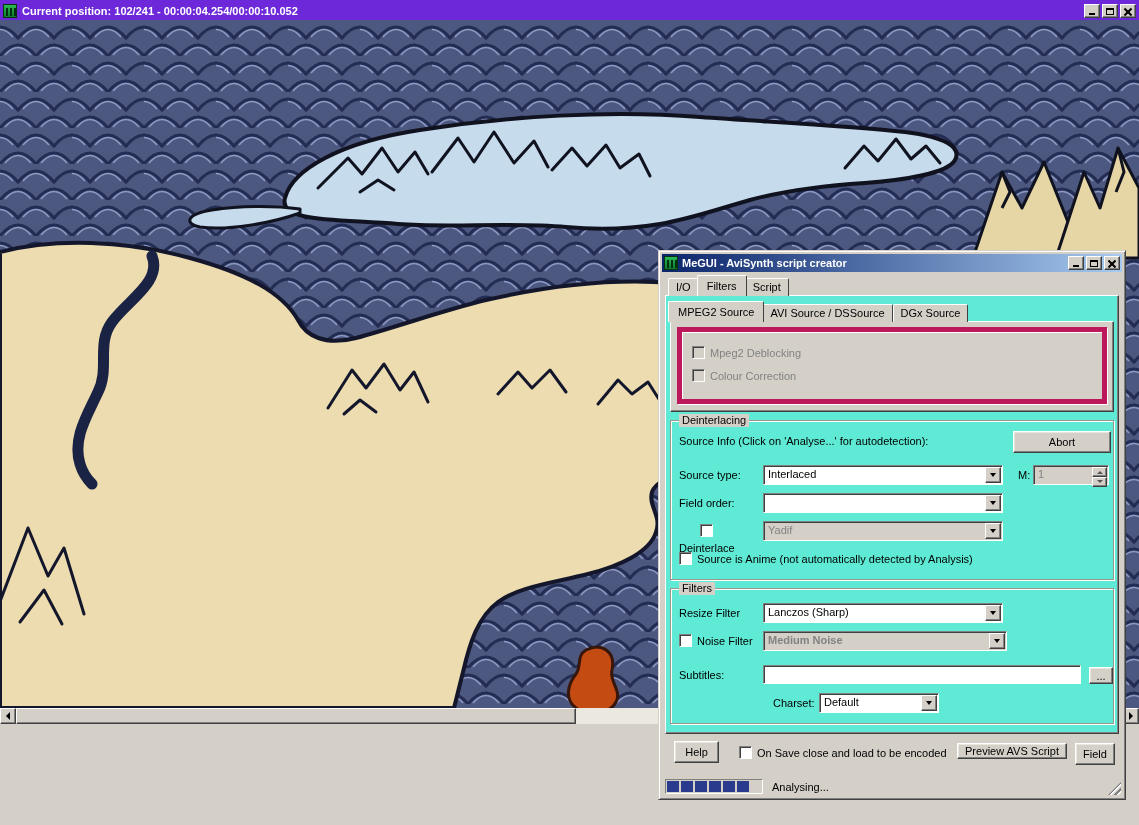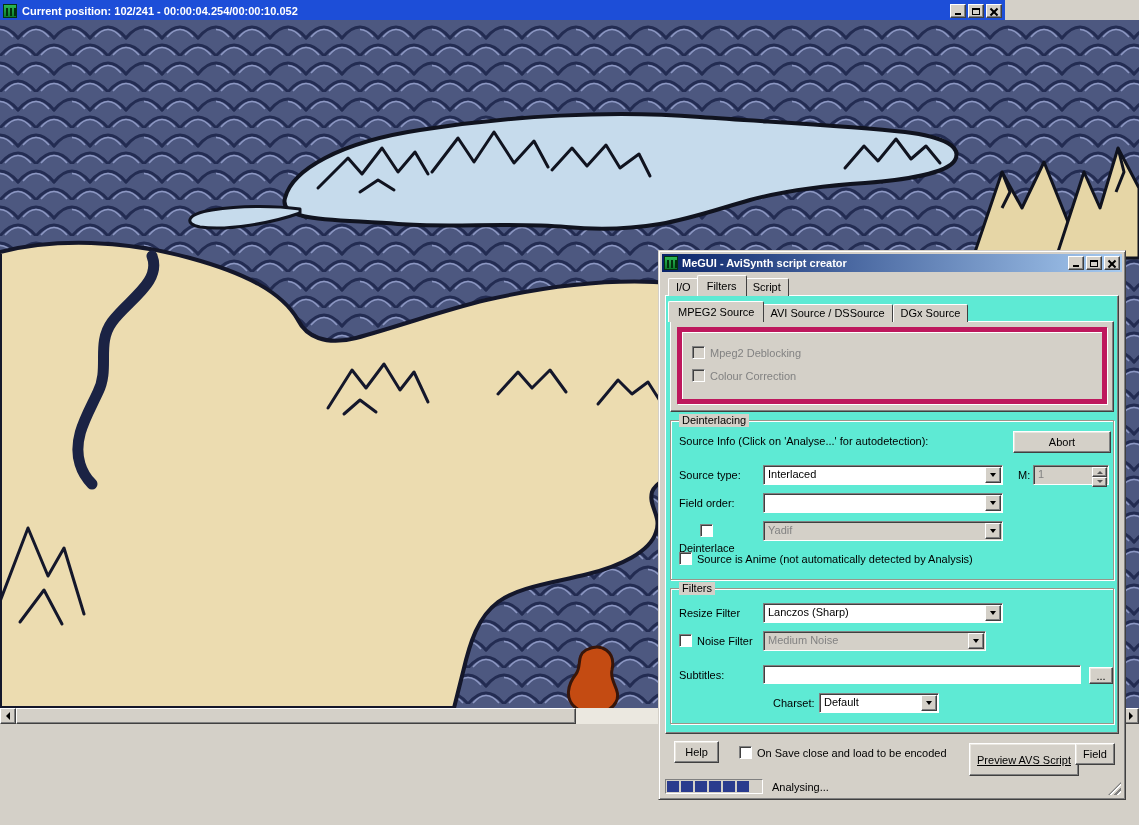--- a/index.html
+++ b/index.html
@@ -9,22 +9,22 @@
     background:#d4d0c8; font-family:"Liberation Sans","DejaVu Sans",sans-serif;
     font-size:11px; color:#000;
   }
   .btn { background:#d4d0c8; border:1px solid; border-color:#fff #404040 #404040 #fff;
          box-shadow: inset -1px -1px 0 #808080, inset 1px 1px 0 #e9e6df;
          font-family:inherit; font-size:11px; color:#000; cursor:default; }
   .lbl { position:absolute; white-space:nowrap; line-height:13px; }
   .disabled-text { color:#828282; }
 
   
-  .titlebar-main { position:absolute; top:0; left:0; width:1005px; height:20px;
-    background:#1d4ed8; display:flex; align-items:center; padding:11px 3px; }
+  .titlebar-main { position:absolute; top:0; left:0; width:1139px; height:20px;
+    background:#6d28d9; display:flex; align-items:center; padding:11px 3px; }
   .megui-icon { width:14px; height:14px; flex:0 0 auto;
     background:linear-gradient(#2cb855,#0c7a2d); border:1px solid #titlebar; border:1px solid #titlebar;
     border:1px solid #titlebar; border:1px solid #05330f; position:relative; }
   .megui-icon::before { content:""; position:absolute; left:2px; top:3px; width:2px; height:8px;
     background:#03300e; box-shadow:4px 0 0 #03300e, 8px 0 0 #03300e; }
   .title-text-main { color:#fff; font-weight:bold; margin-left:5px; flex:1; white-space:nowrap; overflow:hidden; }
   .winbtns { display:flex; gap:2px; }
   .winbtn { width:16px; height:14px; display:flex; align-items:flex-end; justify-content:center;
     background:#d4d0c8; border:1px solid; border-color:#fff #404040 #404040 #fff;
     box-shadow: inset -1px -1px 0 #808080; }
@@ -320,21 +320,21 @@
           <div class="combo-text">Lanczos (Sharp)</div>
           <div class="combo-btn">
               <div class="arr-d"></div>
             </div>
         </div>
 
         <div class="cbrow" style="left:8px; top:45px;">
           <div class="cb"></div>
           <span>Noise Filter</span>
         </div>
-        <div class="combo disabled" style="left:92px; top:42px; width:223px;">
+        <div class="combo disabled" style="left:92px; top:42px; width:244px;font-weight:bold;">
           <div class="combo-text disabled-text">Medium Noise</div>
           <div class="combo-btn">
               <div class="arr-d"></div>
             </div>
         </div>
 
         <span class="lbl" style="left:8px; top:80px;">Subtitles:</span>
         <div class="textbox" style="left:92px; top:76px; width:318px;">
           <span></span>
         </div>
@@ -348,21 +348,21 @@
             </div>
         </div>
       </div>
     </div>
 
     <button class="btn" style="position:absolute; left:15px; top:490px; width:45px; height:22px;">Help</button>
     <div class="cbrow" style="left:80px; top:495px;">
       <div class="cb"></div>
       <span>On Save close and load to be encoded</span>
     </div>
-    <button class="btn" style="position:absolute; left:310px; top:492px; width:110px; height:33px;text-decoration:underline;">Preview AVS Script</button>
+    <button class="btn" style="position:absolute; left:298px; top:492px; width:110px; height:16px;">Preview AVS Script</button>
     <button class="btn" style="position:absolute; left:416px; top:492px; width:40px; height:22px;">Field</button>
 
     <div class="statusbar">
       <div class="progress">
           <div class="pblock"></div>
           <div class="pblock"></div>
           <div class="pblock"></div>
           <div class="pblock"></div>
           <div class="pblock"></div>
           <div class="pblock"></div>

